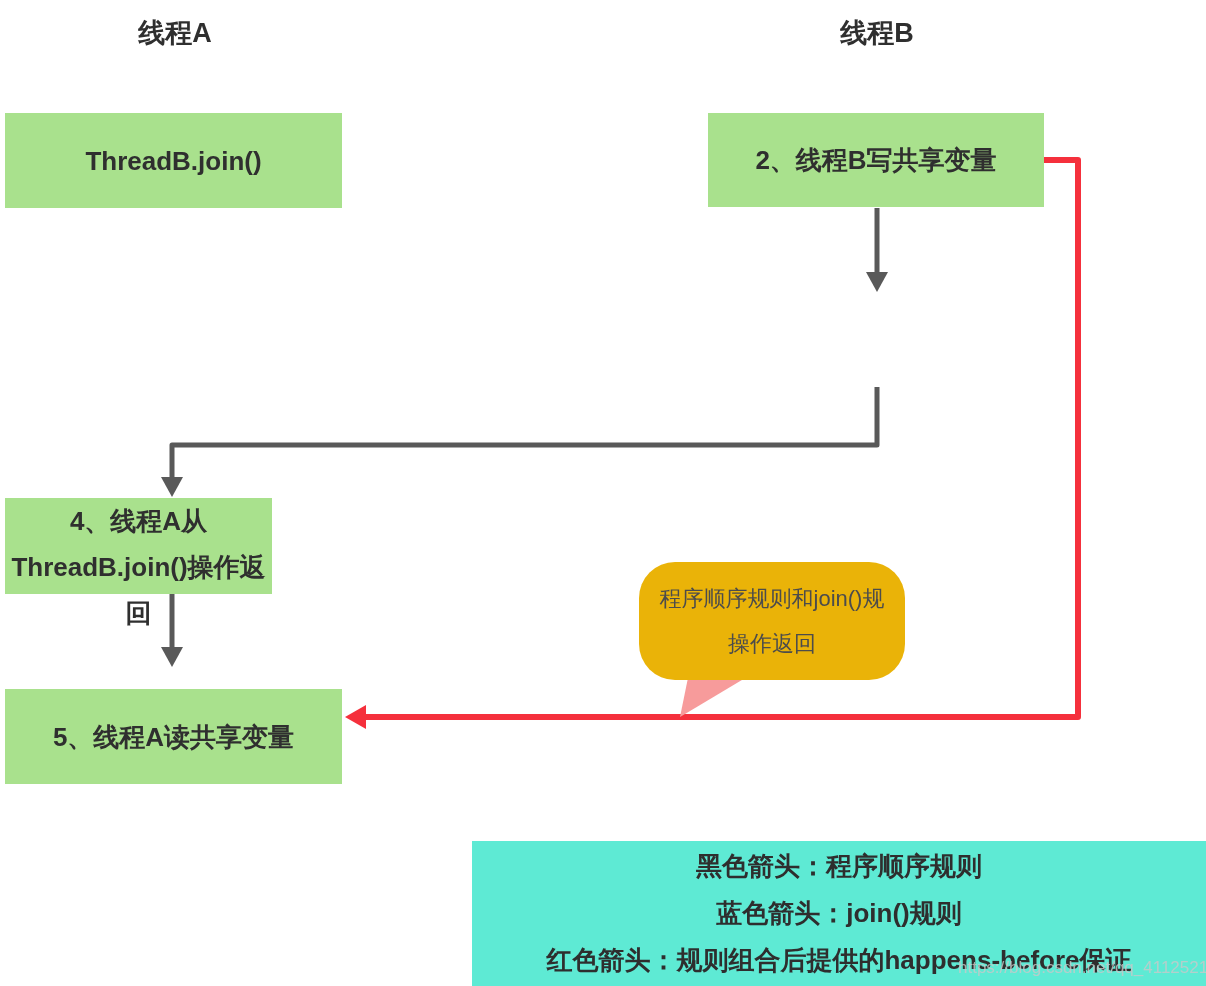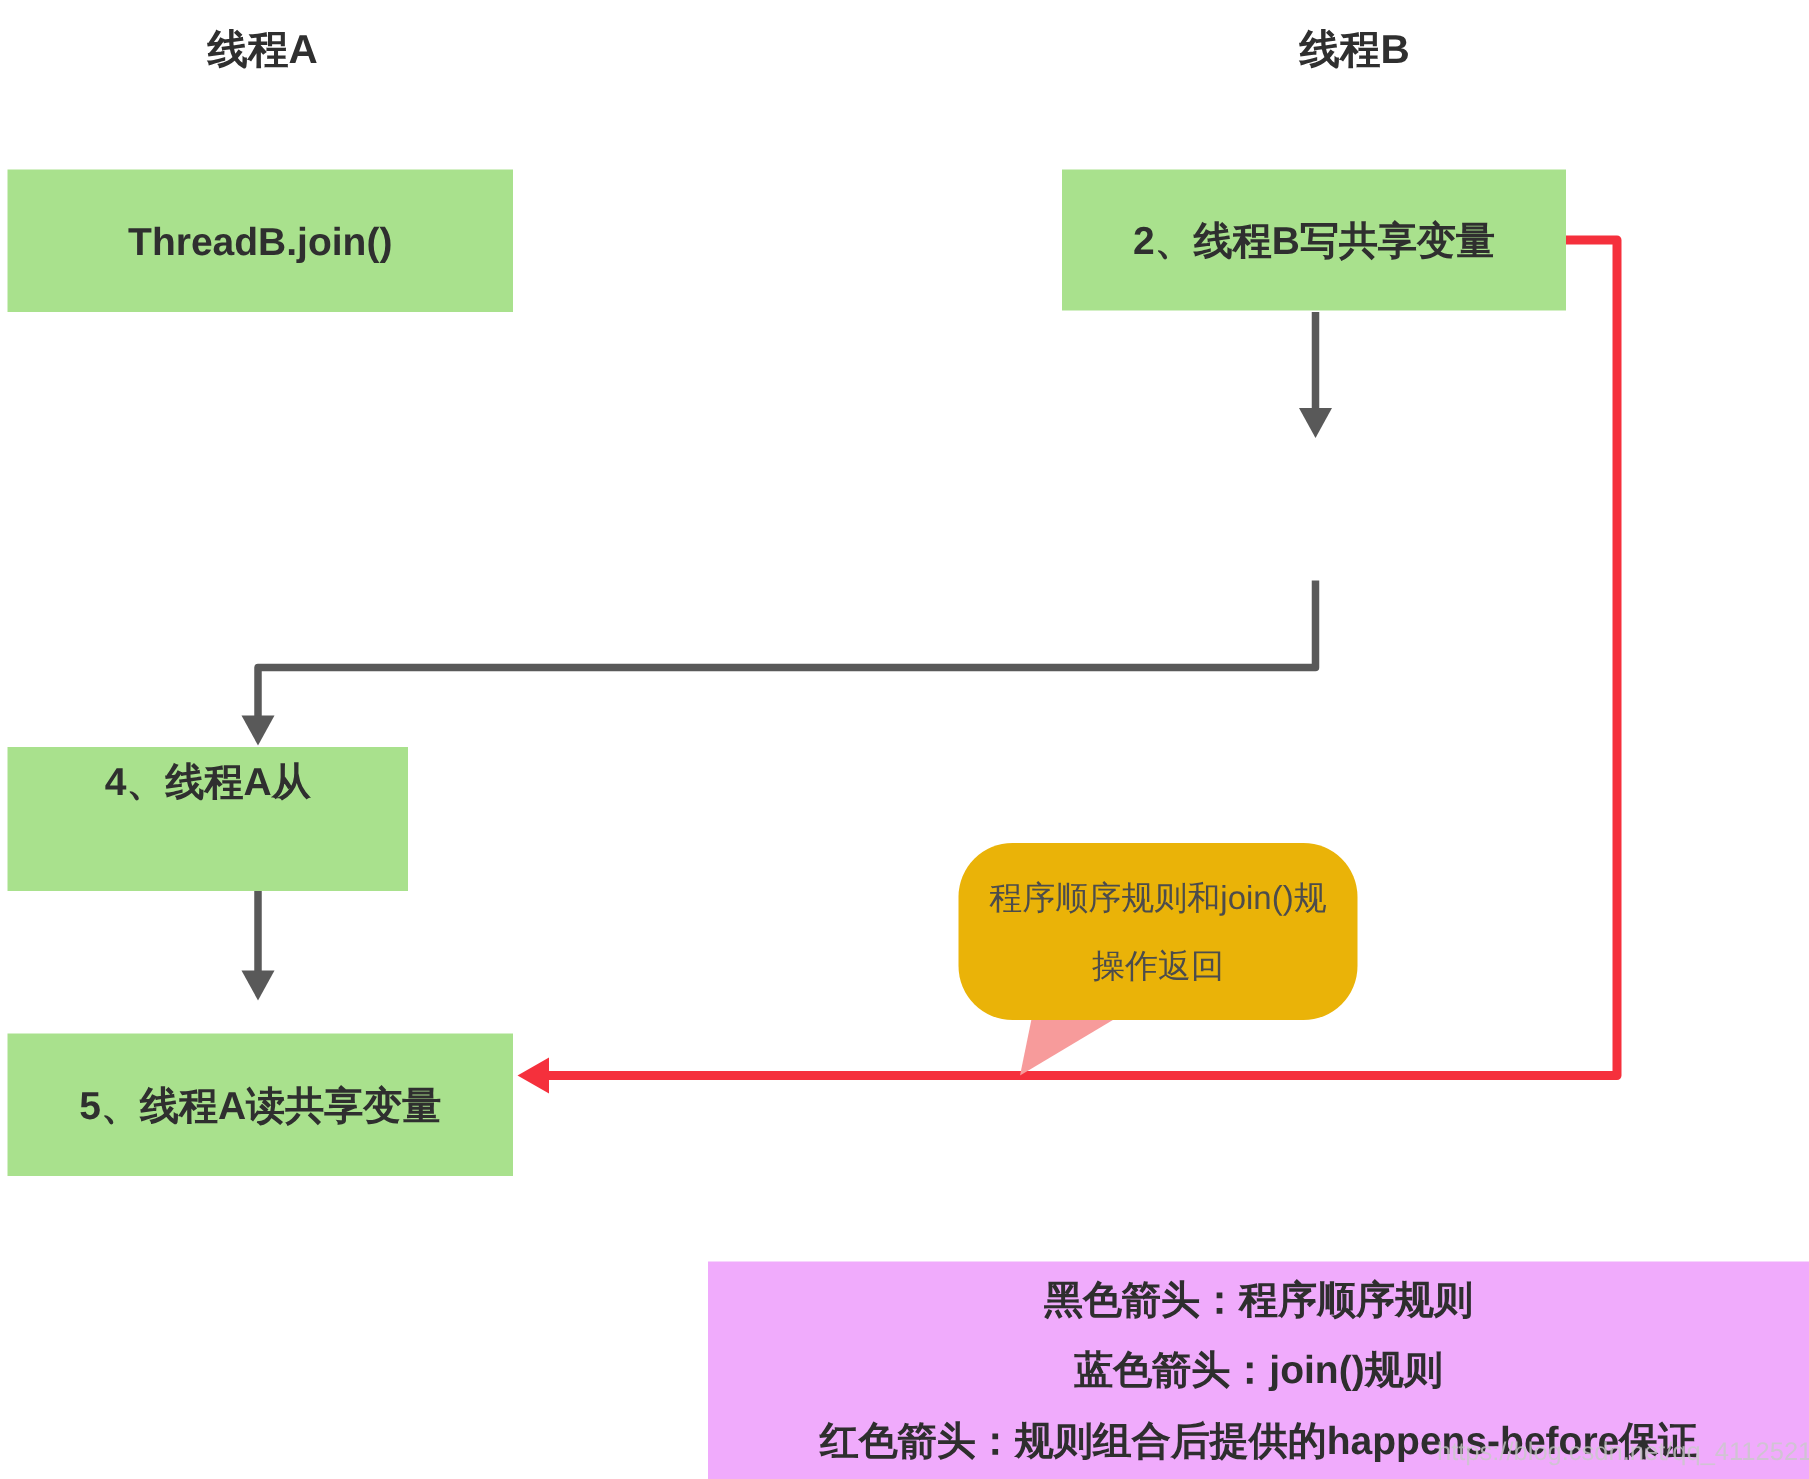--- a/index.html
+++ b/index.html
@@ -16,21 +16,21 @@
     position: absolute;
     top: 16px;
     height: 34px;
     line-height: 34px;
     text-align: center;
     font-size: 27px;
     font-weight: bold;
     color: #2f2f2f;
   }
   .col-title.a { left: 0px;   width: 350px; }
-  .col-title.b { left: 728px; width: 350px; }
+  .col-title.b { left: 702px; width: 350px; }
   .step-box {
     position: absolute;
     background: #a9e18d;
     color: #2f2f2f;
     font-size: 26px;
     font-weight: bold;
     display: flex;
     flex-direction: column;
     align-items: center;
     justify-content: center;
@@ -61,21 +61,21 @@
     justify-content: center;
     text-align: center;
     font-size: 22px;
     line-height: 45px;
     color: #4c4c4c;
   }
   .legend {
     position: absolute;
     left: 472px; top: 841px;
     width: 734px; height: 145px;
-    background: #f0abfc;
+    background: #5eead4;
     display: flex;
     flex-direction: column;
     align-items: center;
     justify-content: center;
     text-align: center;
     font-size: 26px;
     font-weight: bold;
     color: #2e2e2e;
     line-height: 47px;
   }
@@ -100,20 +100,21 @@
     <span>ThreadB.join()</span>
   </div>
 
   <div class="step-box box2">
     <span>2、线程B写共享变量</span>
   </div>
 
 
   <div class="step-box box4">
     <span>4、线程A从</span>
+    <span>ThreadB.join()操作返回</span>
   </div>
 
   <div class="step-box box5">
     <span>5、线程A读共享变量</span>
   </div>
 
   <svg class="arrow-layer" viewBox="0 0 1206 986" xmlns="http://www.w3.org/2000/svg">
 
     <path d="M1044,160 L1078,160 L1078,717 L364,717" fill="none" stroke-width="6" stroke-linejoin="round" stroke="#f5303c"></path>
     <polygon points="345,717 366,705 366,729" fill="#f5303c"></polygon>

